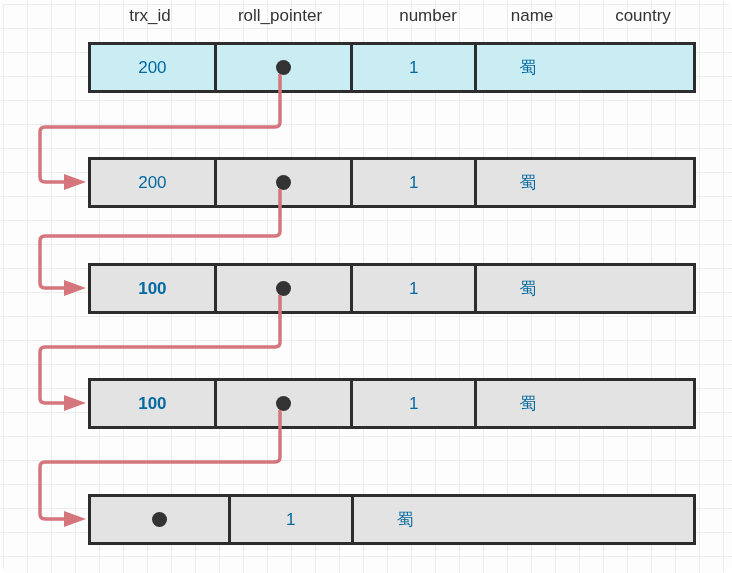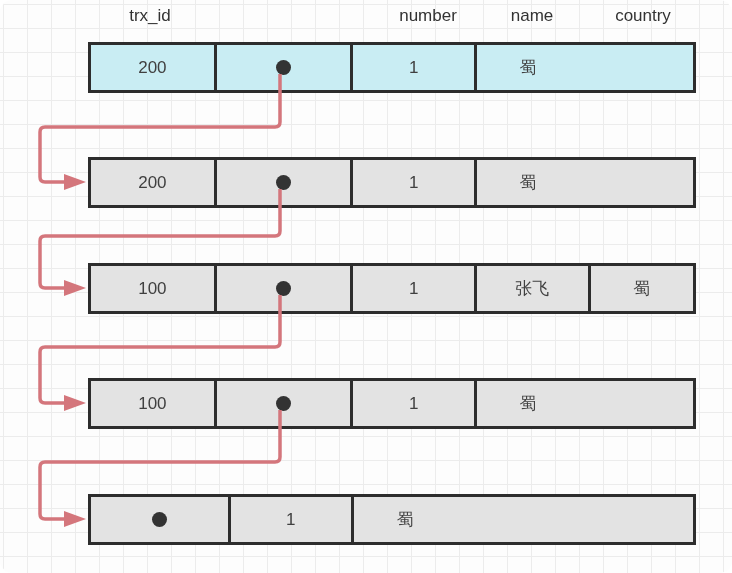--- a/index.html
+++ b/index.html
@@ -33,50 +33,51 @@
     box-sizing:border-box;
     border:3px solid #2d2d2d;
     display:flex;
     z-index:2;
     background:#e3e3e3;
   }
   .record-row.current{background:#c9edf3;}
   .record-row .cell{
     box-sizing:border-box;
     display:flex;align-items:center;justify-content:center;
-    font-size:17px;color:#404040;
+    font-size:17px;color:#0369a1;
     border-left:3px solid #2d2d2d;
     height:100%;
   }
   .record-row .cell:first-child{border-left:none;}
   .record-row.current .cell{background:#c9edf3;}
   .cell.c-trx{width:20.4%;}
   .cell.c-roll{width:22.7%;}
   .cell.c-num{width:20.5%;}
   .cell.c-name{width:18.9%;}
   .cell.c-country{width:17.5%;}
   .trx-blue{color:#2b50dd;}
-  .trx-green{color:#55a15f;}
+  .trx-green{color:#55a15f;font-weight:bold;}
   .trx-dark{color:#404040;}
   .dot{
     width:15px;height:15px;border-radius:50%;
     background:#333;
     display:inline-block;
   }
   svg.arrows{
     position:absolute;left:0;top:0;
     z-index:3;pointer-events:none;
   }
 </style>
 </head>
 <body>
 
 <div class="canvas">
 
   <span class="col-label" style="left:150px">trx_id</span>
+  <span class="col-label" style="left:280px">roll_pointer</span>
   <span class="col-label" style="left:428px">number</span>
   <span class="col-label" style="left:532px">name</span>
   <span class="col-label" style="left:643px">country</span>
 
   <div class="record-row current" style="top:42px">
     <div class="cell c-trx trx-blue">200</div>
     <div class="cell c-roll">
         <span class="dot"></span>
       </div>
     <div class="cell c-num">1</div>
@@ -91,21 +92,20 @@
     <div class="cell c-num">1</div>
     <div class="cell c-country">蜀</div>
   </div>
 
   <div class="record-row" style="top:263px">
     <div class="cell c-trx trx-green">100</div>
     <div class="cell c-roll">
         <span class="dot"></span>
       </div>
     <div class="cell c-num">1</div>
-    <div class="cell c-name">张飞</div>
     <div class="cell c-country">蜀</div>
   </div>
 
   <div class="record-row" style="top:378px">
     <div class="cell c-trx trx-green">100</div>
     <div class="cell c-roll">
         <span class="dot"></span>
       </div>
     <div class="cell c-num">1</div>
     <div class="cell c-country">蜀</div>

